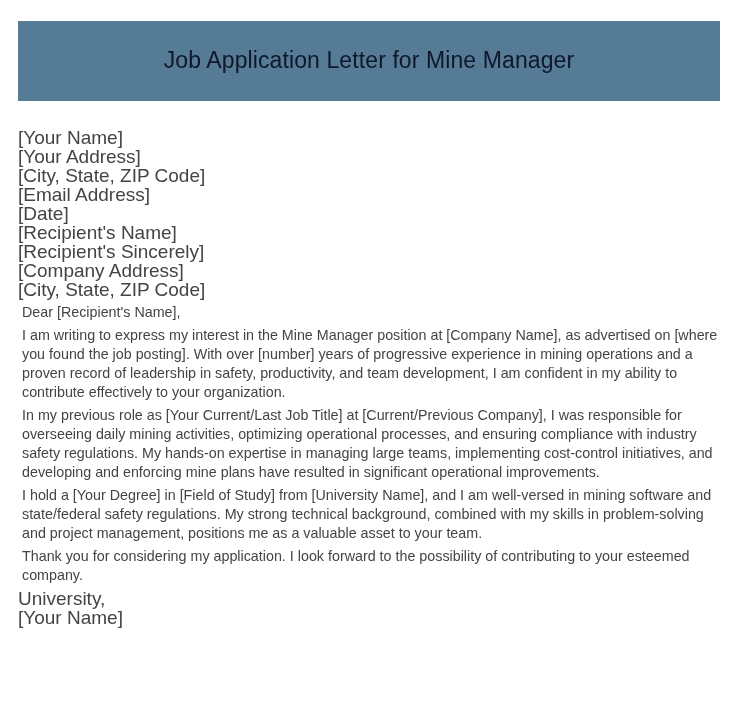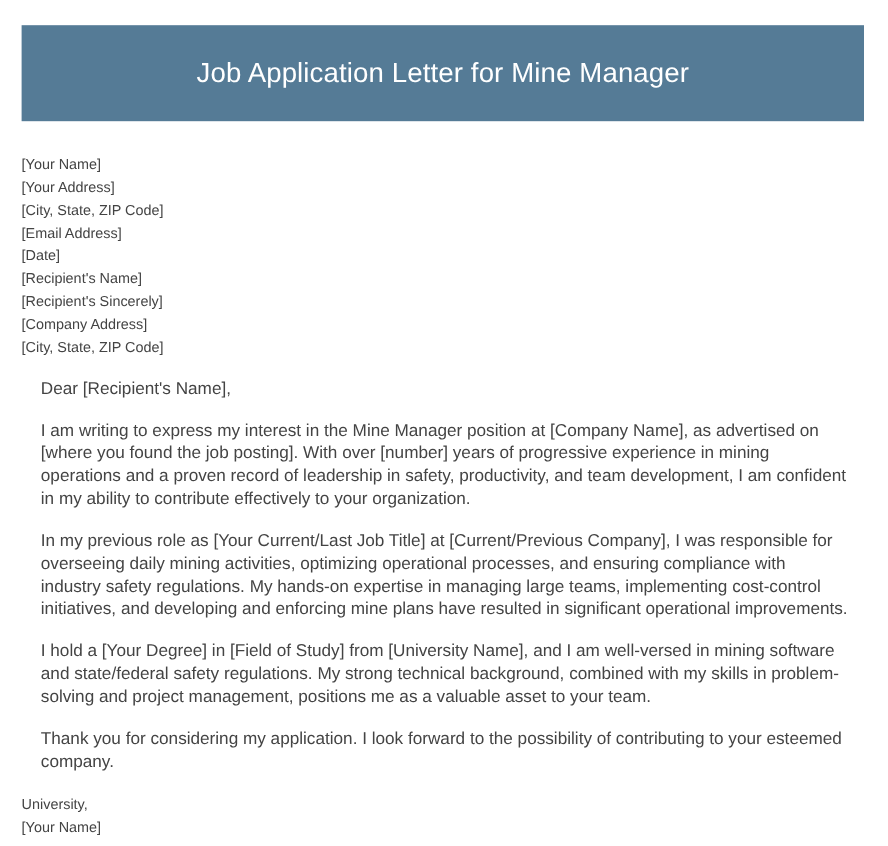--- a/index.html
+++ b/index.html
@@ -30,21 +30,21 @@
     width: 702px;
     height: 80px;
     background: #557B96;
     display: flex;
     align-items: center;
     justify-content: center;
     box-sizing: border-box;
   }
 
   #letter-title {
-    color: #ffffff;
+    color: #0f172a;
     font-family: "Liberation Sans", sans-serif;
     font-size: 23px;
     font-weight: 400;
     letter-spacing: 0.1px;
     line-height: 1.2;
     text-align: center;
     white-space: nowrap;
   }
 
   
@@ -54,30 +54,30 @@
     top: 128px;
     width: 706px;
   }
 
   .letter-block {
     color: #444444;
     font-family: "Liberation Sans", sans-serif;
     font-size: 14.3px;
     line-height: 19px;
     text-align: left;
-    margin: 16px;
+    margin: 4px;
     white-space: pre-wrap;
     word-wrap: break-word;
   }
 
   .letter-line {
     display: block;
     color: #444444;
     font-family: "Liberation Sans", sans-serif;
-    font-size: 12px;
+    font-size: 19px;
     line-height: 19px;
     white-space: nowrap;
   }
 </style>
 </head>
 <body>
 
 <div id="document-page">
 
   <div id="letter-header">

